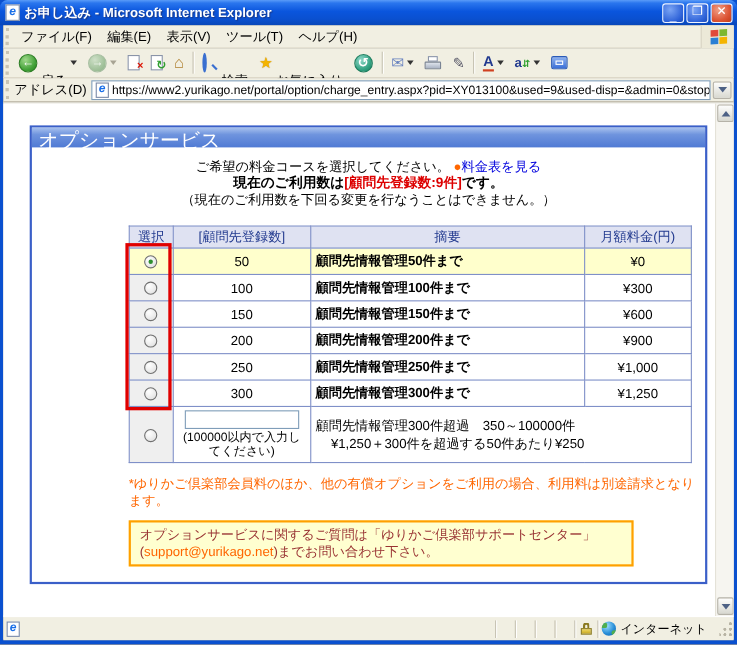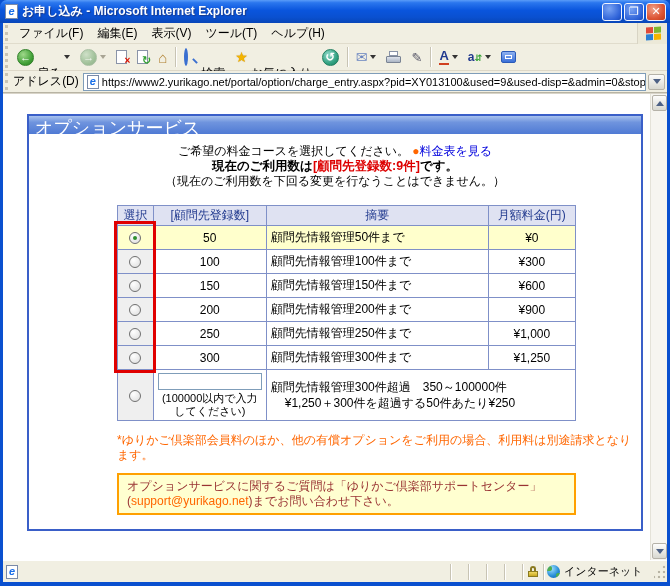--- a/index.html
+++ b/index.html
@@ -127,30 +127,30 @@
     color:#fff; font-size:18px; padding:2px 6px 0; line-height:1.2;
   }
   .panel-body { padding:10px 0 0; }
   .intro { text-align:center; font-size:12px; line-height:15px; color:#000; }
   .intro .bullet { color:#ff6600; }
   .intro .link { color:#0000dd; }
   .intro .strong-line { font-weight:bold; font-size:12.5px; }
   .intro .hl { color:#dd0000; }
 
   .table-wrap { position:relative; margin:16px 0 0 88px; width:459px; }
-  table.plans { border-collapse:collapse; width:459px; font-size:12px; }
+  table.plans { border-collapse:collapse; width:512px; font-size:12px; }
   table.plans th, table.plans td { border:1px solid #7f90c8; }
   table.plans th {
     background:#dfe2f2; color:#223a8f; font-weight:normal; font-size:12px;
     height:18px; padding:1px 2px;
   }
   table.plans td { height:24px; padding:2px 4px; }
   .cell-radio { width:36px; text-align:center; background:#efefef; }
   .cell-num { width:110px; text-align:center; }
-  .cell-desc { width:225px; text-align:left; padding-left:8px; }
+  .cell-desc { width:225px; text-align:left; padding-left:8px;font-weight:bold; }
   .cell-fee { width:88px; text-align:center; }
   tr.row-selected td { background:#ffffcc; }
   tr.row-selected .cell-radio { background:#ffffcc; }
 
   .radio {
     display:inline-block; width:12px; height:12px; border-radius:50%;
     border:1px solid #707070; background:radial-gradient(circle at 35% 30%,#ffffff,#dcdcdc);
     position:relative; vertical-align:middle;
   }
   .radio .dot { position:absolute; left:3px; top:3px; width:4px; height:4px; border-radius:50%; background:#2f8f2f; }

